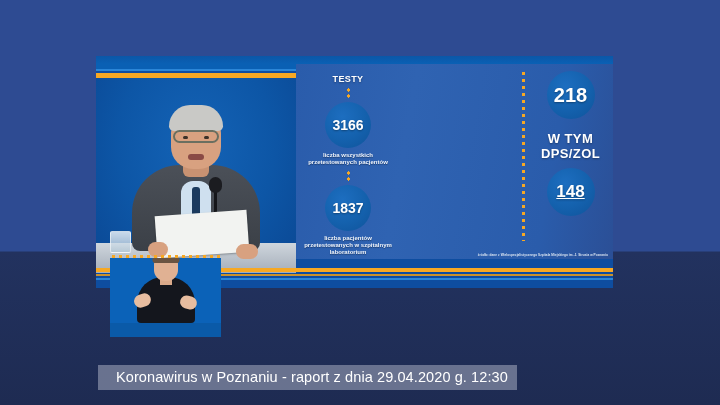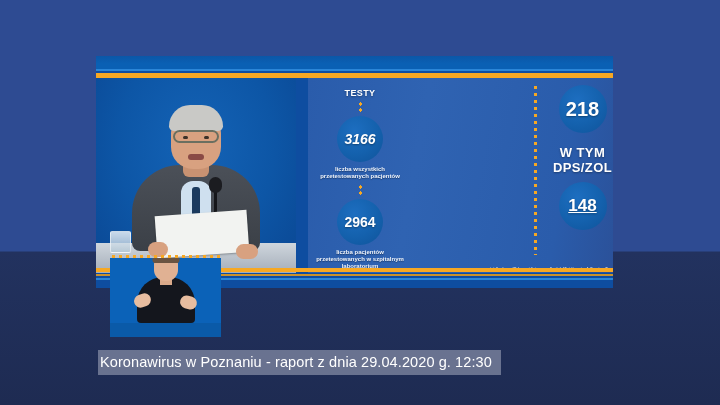--- a/index.html
+++ b/index.html
@@ -52,22 +52,22 @@
       background:#f2f3f1;transform:rotate(-4deg);box-shadow:0 1px 2px rgba(0,0,0,.3);}
   .sp-hand1{position:absolute;left:52px;bottom:16px;width:20px;height:15px;background:#d8a180;border-radius:8px;}
   .sp-hand2{position:absolute;left:140px;bottom:14px;width:22px;height:15px;background:#d8a180;border-radius:8px;}
   .sp-mic-stem{position:absolute;left:118px;bottom:28px;width:3px;height:56px;background:#15161a;}
   .sp-mic-head{position:absolute;left:113px;bottom:80px;width:13px;height:16px;background:#1b1c20;border-radius:7px;}
   .sp-glass-cup{position:absolute;left:14px;bottom:20px;width:19px;height:20px;
       background:linear-gradient(180deg,rgba(235,242,248,.85),rgba(180,200,215,.75));
       border:1px solid rgba(255,255,255,.55);border-radius:2px;}
 
   
-  #info{position:absolute;left:200px;top:22px;width:317px;height:195px;
-      background:linear-gradient(100deg,#2a5cab 0%,#2f63b2 35%,#2a5cab 78%,#2b4f96 100%);margin-left:12px;}
+  #info{position:absolute;left:200px;top:8px;width:317px;height:195px;
+      background:linear-gradient(100deg,#2a5cab 0%,#2f63b2 35%,#2a5cab 78%,#2b4f96 100%);}
 
   .col{position:absolute;top:0;bottom:0;}
   #col-tests{left:4px;width:96px;}
   #col-mid{left:100px;width:118px;}
   #col-right{left:232px;width:85px;}
 
   .hdr{color:#ffffff;font-weight:bold;text-align:center;letter-spacing:.4px;
        text-shadow:0 1px 2px rgba(0,0,0,.35);}
 
   .circle{border-radius:50%;background:radial-gradient(circle at 38% 32%,#1d6ec0 0%,#1461ad 55%,#0f539a 100%);
@@ -104,22 +104,22 @@
       width:24px;height:29px;background:#e0b193;border-radius:12px 12px 11px 11px;}
   .sg-hair{position:absolute;left:50%;bottom:74px;transform:translateX(-50%);
       width:27px;height:14px;background:#6a5442;border-radius:14px 14px 4px 4px;}
   .sg-handL{position:absolute;left:24px;bottom:30px;width:17px;height:13px;
       background:#e8bda0;border-radius:8px;transform:rotate(-18deg);}
   .sg-handR{position:absolute;right:24px;bottom:28px;width:17px;height:13px;
       background:#e8bda0;border-radius:8px;transform:rotate(16deg);}
   .sg-floor{position:absolute;left:0;right:0;bottom:0;height:14px;background:#0a5aa8;}
 
   
-  #caption{position:absolute;left:98px;top:350px;
-      background:rgba(158,166,186,.58);padding:3px 9px 4px 2px;}
+  #caption{position:absolute;left:98px;top:365px;
+      background:rgba(158,166,186,.58);padding:3px 9px 4px 18px;}
   #caption span{color:#ffffff;font-size:14.5px;letter-spacing:.1px;white-space:nowrap;}
 </style>
 </head>
 <body>
 
 <div id="stage">
 
   <div id="broadcast">
 
     <div class="bar-top-blue"></div>
@@ -144,27 +144,27 @@
       <div class="sp-paper"></div>
       <div class="sp-hand1"></div>
       <div class="sp-hand2"></div>
     </div>
 
     <div id="info">
 
       <div class="col" id="col-tests">
         <div class="hdr" style="margin-top:10px;font-size:9px;">TESTY</div>
         <div class="hdots" style="height:13px;margin-top:3px;"></div>
-        <div class="circle" style="width:46px;height:46px;font-size:14px;margin-top:2px;font-style:italic;">
+        <div class="circle" style="width:46px;height:46px;font-size:14px;margin-top:2px;">
           <span>3166</span>
         </div>
         <div class="cap" style="margin-top:4px;font-size:6px;padding:0 6px;">liczba wszystkich przetestowanych pacjentów</div>
         <div class="hdots" style="height:13px;margin-top:4px;"></div>
         <div class="circle" style="width:46px;height:46px;font-size:14px;margin-top:2px;">
-          <span>2964</span>
+          <span>1837</span>
         </div>
         <div class="cap" style="margin-top:4px;font-size:6px;padding:0 4px;">liczba pacjentów przetestowanych w szpitalnym laboratorium</div>
       </div>
 
 
       <div class="vdots" id="vdots-right"></div>
 
       <div class="col" id="col-right">
         <div class="circle" style="width:48px;height:48px;font-size:20px;margin-top:7px;">
           <span>218</span>

